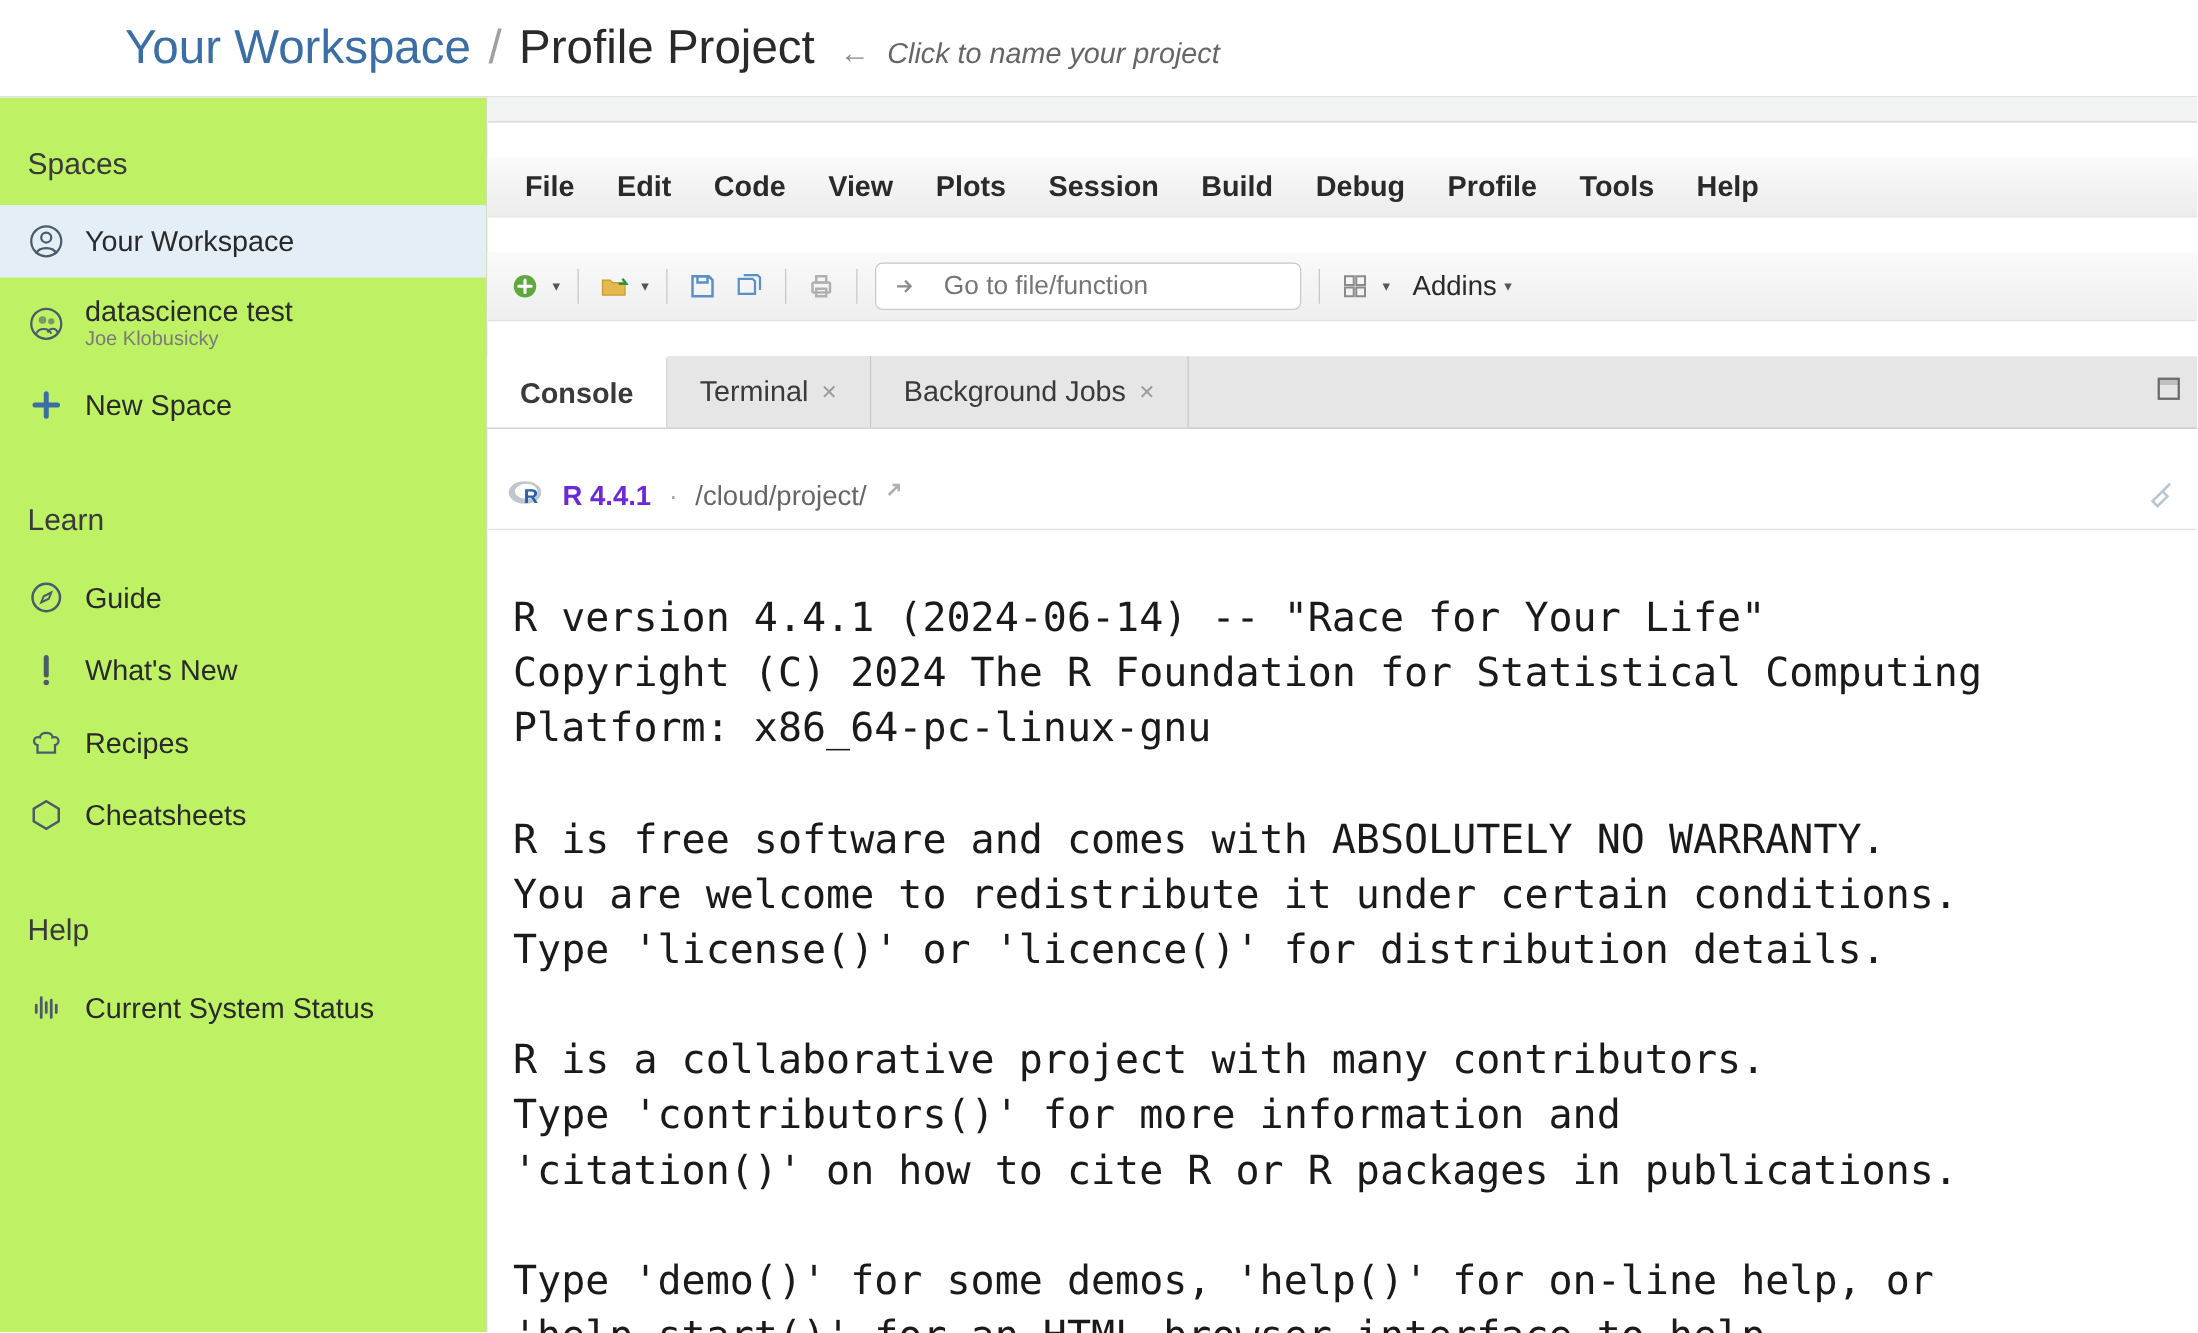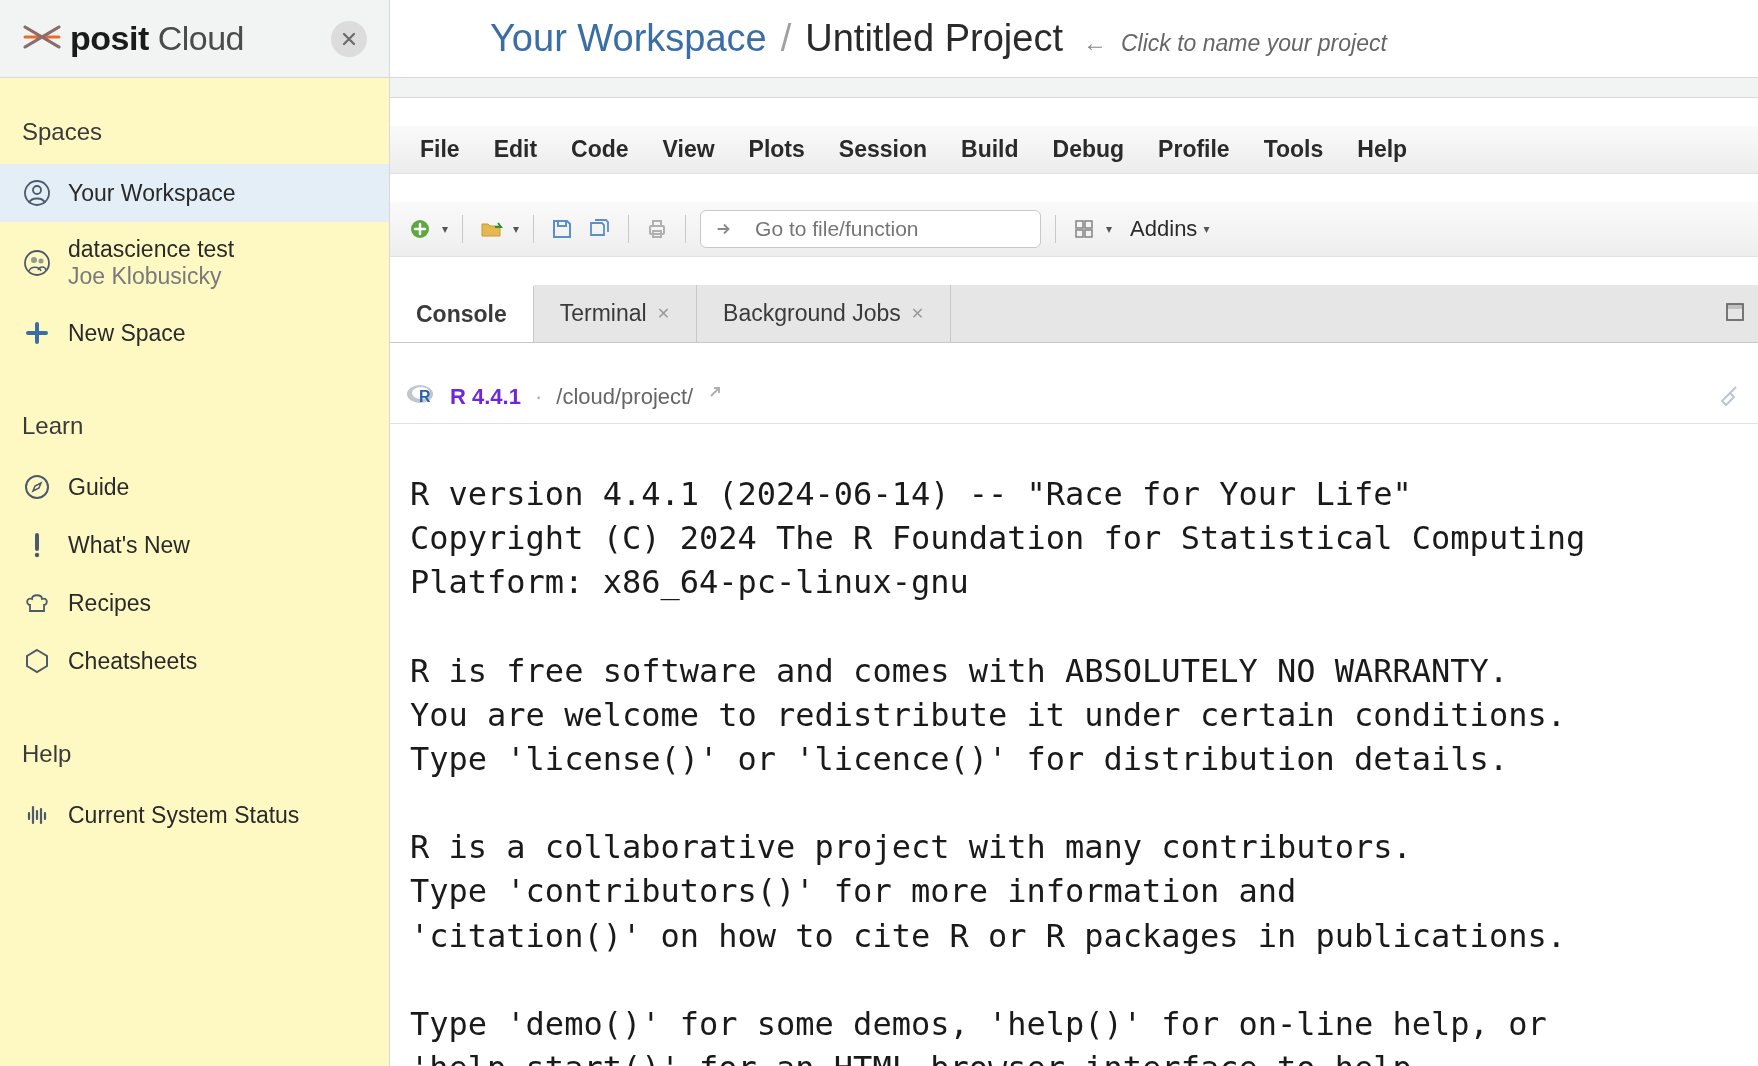--- a/index.html
+++ b/index.html
@@ -73,21 +73,21 @@
     
     .main {
       flex: 1;
       display: flex;
       overflow: hidden;
     }
 
     
     .sidebar {
       width: 390px;
-      background: #fef9c3;
+      background: #bef264;
       border-right: 1px solid #d8d8d8;
       padding-top: 30px;
       overflow-y: auto;
     }
     .sidebar-section-title {
       font-size: 24px;
       font-weight: 400;
       color: #3a3a3a;
       padding: 10px 22px 18px;
     }
@@ -103,21 +103,21 @@
     .sidebar-item.active {
       background: #e4eef6;
     }
     .sidebar-item .icon-slot {
       width: 30px; height: 30px;
       display: inline-flex; align-items: center; justify-content: center;
       color: #4b5b6b;
     }
     .sidebar-item .icon-slot svg { width: 28px; height: 28px; }
     .sidebar-item-content { display: flex; flex-direction: column; }
-    .sidebar-item-sub { font-size: 23px; color: #7a7a7a; }
+    .sidebar-item-sub { font-size: 16px; color: #7a7a7a; }
     .sidebar-spacer { height: 40px; }
 
     
     .ide {
       flex: 1;
       display: flex;
       flex-direction: column;
       background: #fff;
       gap: 28px;
     }
@@ -230,44 +230,26 @@
       overflow: auto;
     }
     .prompt { color: #2b5fd9; font-weight: 700; }
     .cursor-line { display:flex; gap:8px; align-items:center; }
     .text-cursor { width:2px; height:26px; background:#9a9a9a; }
   </style>
 </head>
 <body>
 
 <div class="top-header">
-  <div class="top-left">
-    <div class="logo">
-      <span class="logo-icon">
-        <svg viewBox="0 0 40 40">
-            <path d="M3 10 L37 30 M3 30 L37 10 M3 20 L37 20" fill="none" stroke="#eb6b2f" stroke-width="3" stroke-linecap="round"></path>
-            <path d="M3 10 L37 30 M3 30 L37 10" fill="none" stroke="#447099" stroke-width="3" stroke-linecap="round" opacity="0.6"></path>
-          </svg>
-      </span>
-      <span class="logo-text">
-        <span class="bold">posit</span><span class="light"> </span><span class="light">Cloud</span>
-      </span>
-    </div>
-    <div class="close-btn">
-      <svg viewBox="0 0 16 16">
-          <path d="M3 3 L13 13 M13 3 L3 13" stroke="currentColor" stroke-width="2.2" stroke-linecap="round"></path>
-        </svg>
-    </div>
-  </div>
 
   <div class="top-right">
     <div class="breadcrumb">
       <a href="#">Your Workspace</a>
       <span class="sep">/</span>
-      <span class="proj">Untitled Project</span>
+      <span class="proj">Profile Project</span>
       <span class="arrow-hint">←</span>
       <span class="hint">Click to name your project</span>
     </div>
   </div>
 </div>
 
 <div class="main">
 
   <div class="sidebar">
     <div class="sidebar-section-title">Spaces</div>

